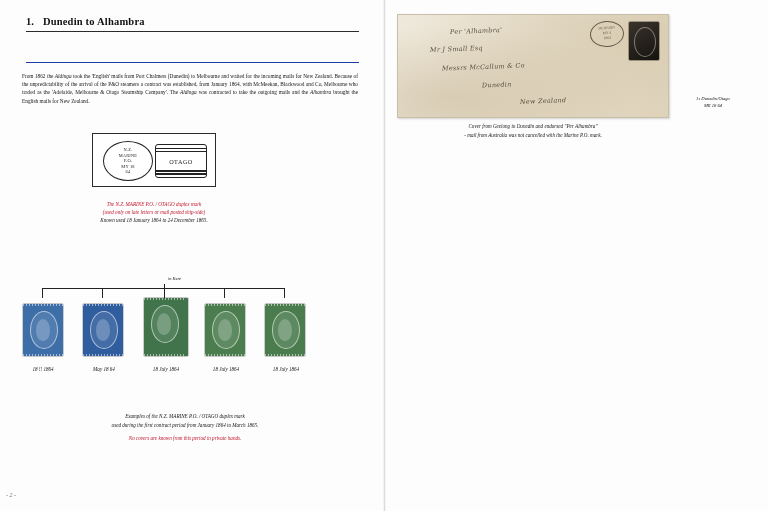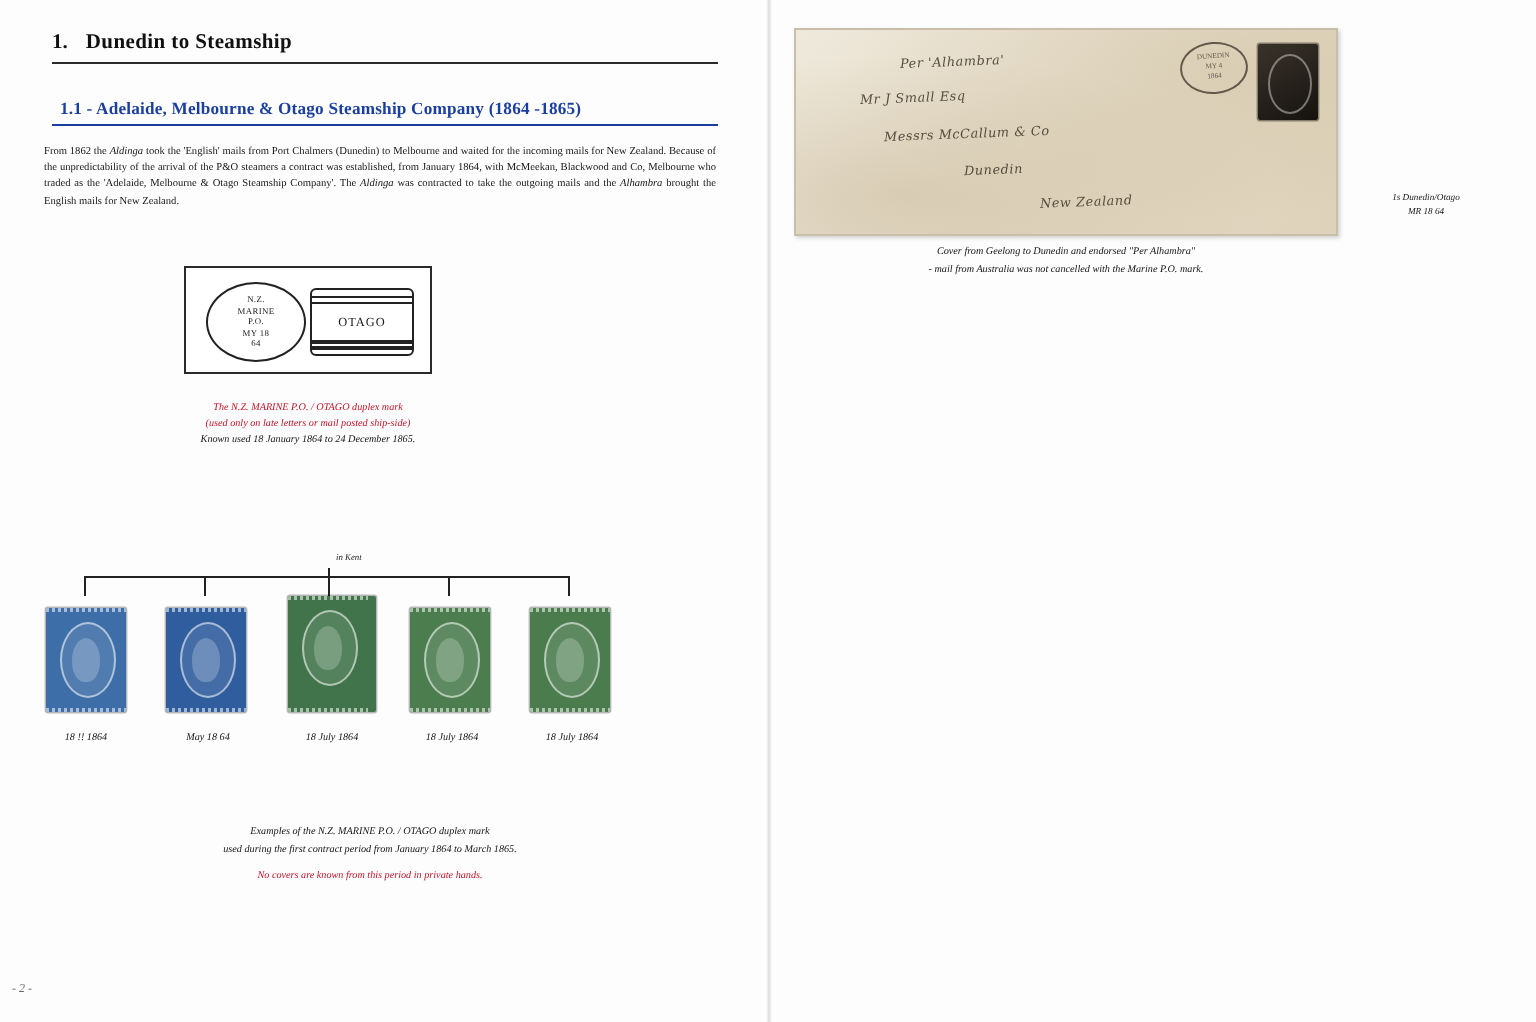--- a/index.html
+++ b/index.html
@@ -317,25 +317,24 @@
 <body>
 
 <div class="page">
 
   <div class="spread-gutter"></div>
 
   <div class="leftpage">
 
     <div class="chapter-head">
       <span class="chapter-num">1.</span>
-      <span class="chapter-title">Dunedin to Steamship</span>
+      <span class="chapter-title">Dunedin to Alhambra</span>
     </div>
     <div class="rule rule-top"></div>
 
-    <div class="sec-title sec-1-1">1.1 - Adelaide, Melbourne &amp; Otago Steamship Company (1864 -1865)</div>
     <div class="rule rule-sec1"></div>
 
     <div class="body-text lp-intro">
       From 1862 the <i>Aldinga</i> took the 'English' mails from Port Chalmers (Dunedin) to Melbourne and
       waited for the incoming mails for New Zealand. Because of the unpredictability of the arrival of the
       P&amp;O steamers a contract was established, from January 1864, with McMeekan, Blackwood and Co,
       Melbourne who traded as the 'Adelaide, Melbourne &amp; Otago Steamship Company'. The <i>Aldinga</i> was
       contracted to take the outgoing mails and the <i>Alhambra</i> brought the English mails for New Zealand.
     </div>
 

